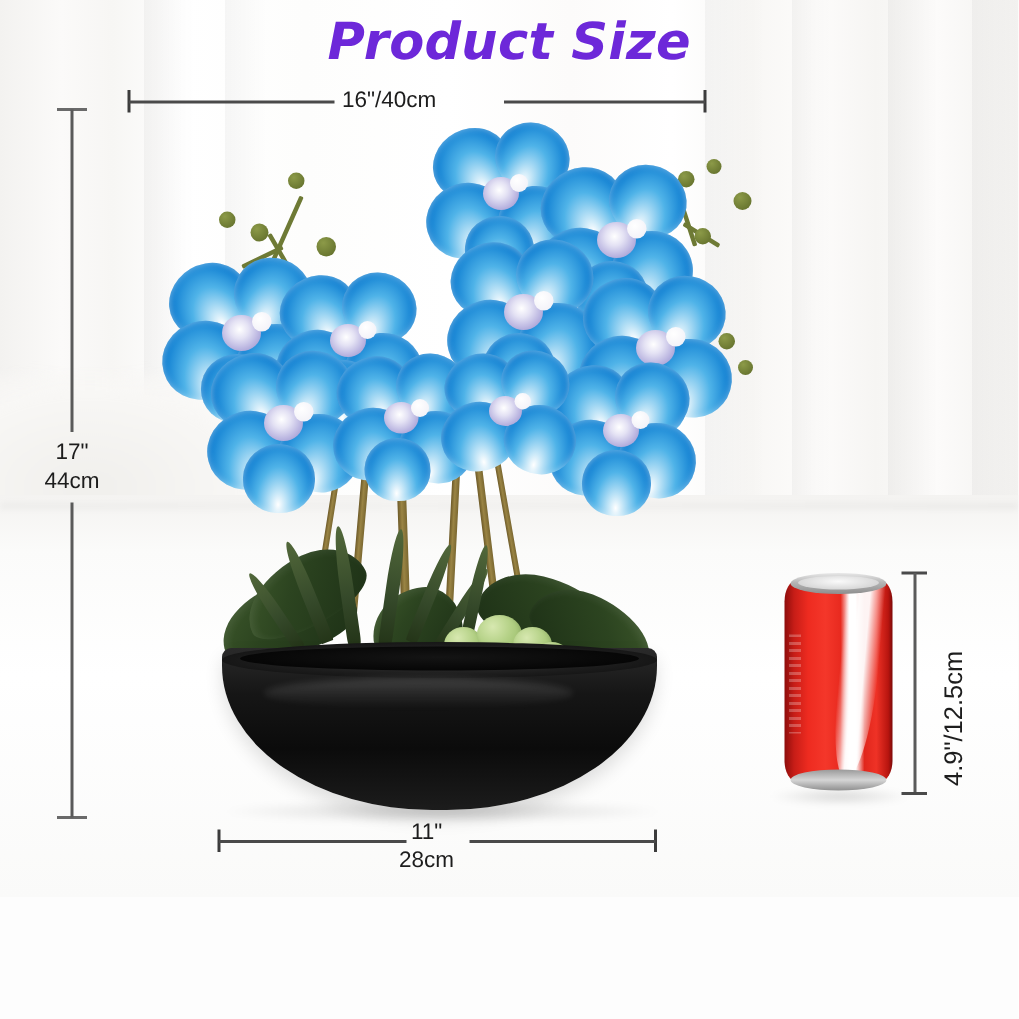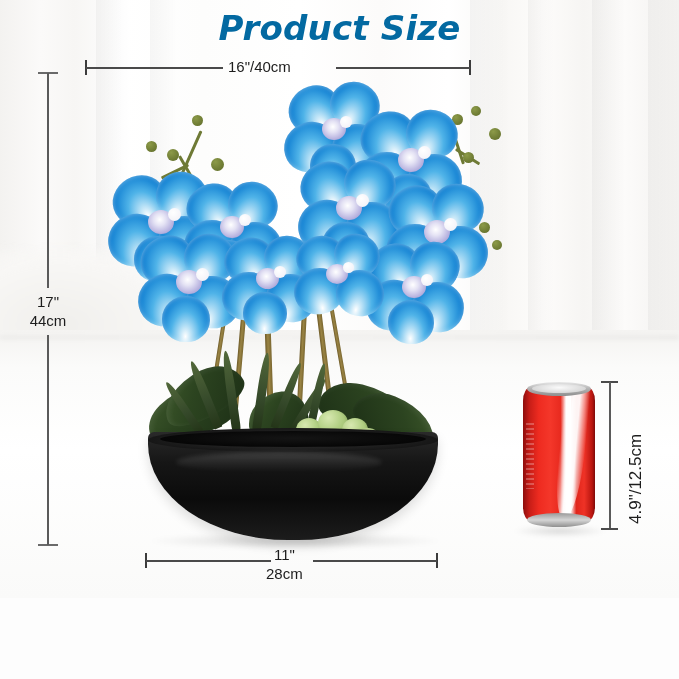--- a/index.html
+++ b/index.html
@@ -43,21 +43,21 @@
     filter: blur(4px);
   }
 
   
   .title {
     position: absolute; left: 0; top: 8px; width: 679px;
     text-align: center;
     font-family: "DejaVu Sans", sans-serif;
     font-size: 34px; font-weight: 700; font-style: italic;
     letter-spacing: 0.2px;
-    color: #0369a1;
+    color: #6d28d9;
     text-shadow: 0 1px 0 rgba(255,255,255,0.8);
   }
 
   
   .dim-line-h {
     position: absolute; height: 2px; background: #4a4a4a;
   }
   .dim-line-v {
     position: absolute; width: 2px; background: #5a5a5a;
   }

